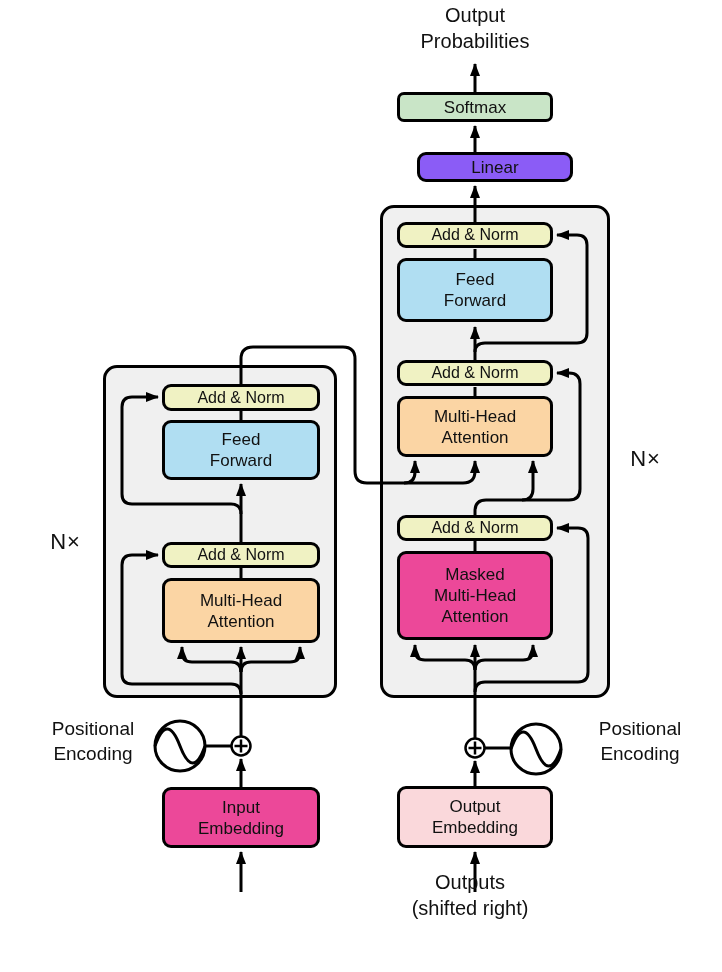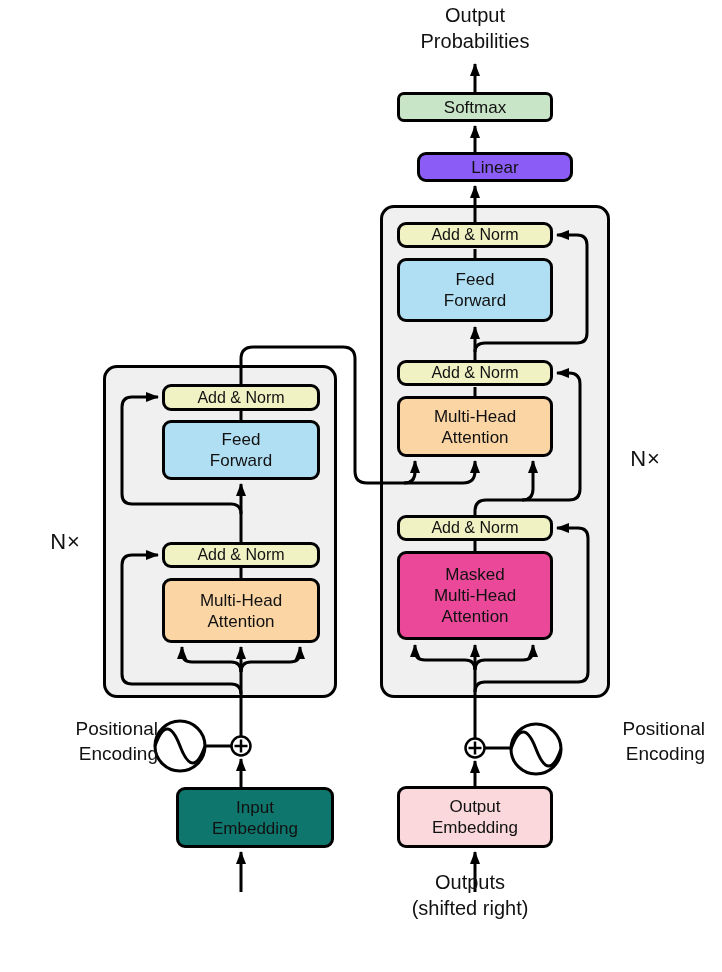--- a/index.html
+++ b/index.html
@@ -18,21 +18,21 @@
     position:absolute;z-index:3;border:3px solid #000;border-radius:9px;
     box-sizing:border-box;display:flex;align-items:center;justify-content:center;
     text-align:center;
   }
   .block .lbl{white-space:pre-line;font-size:17px;line-height:21px;}
   .block.thin .lbl{font-size:16px;line-height:18px;}
   .txt{position:absolute;z-index:3;white-space:pre-line;text-align:center;}
   .t20{font-size:20px;line-height:26px;}
   .t19{font-size:19px;line-height:25px;}
   .nx{font-size:22px;line-height:24px;letter-spacing:1px;}
-  .left-align{text-align:right;}
+  .left-align{text-align:center;}
 </style>
 </head>
 <body>
 
 <div class="canvas">
 
   <div class="container" style="left: 103px; top: 365px; width: 234px; height: 333px; background-color: rgb(240, 240, 240);"></div>
   <div class="container" style="left: 380px; top: 205px; width: 230px; height: 493px; background-color: rgb(240, 240, 240);"></div>
 
   <svg class="svglayer" width="722" height="972" viewBox="0 0 722 972">
@@ -136,21 +136,21 @@
     <span class="lbl">Feed
 Forward</span>
   </div>
   <div class="block thin" style="left: 162px; top: 542px; width: 158px; height: 26px; background-color: rgb(240, 242, 195);">
     <span class="lbl">Add &amp; Norm</span>
   </div>
   <div class="block" style="left: 162px; top: 578px; width: 158px; height: 65px; background-color: rgb(251, 213, 164);">
     <span class="lbl">Multi-Head
 Attention</span>
   </div>
-  <div class="block" style="left: 176px; top: 787px; width: 158px; height: 61px; background-color: #0f766e;">
+  <div class="block" style="left: 162px; top: 787px; width: 158px; height: 61px; background-color: #ec4899;">
     <span class="lbl">Input
 Embedding</span>
   </div>
 
   <div class="txt t20" style="left:375px;top:2px;width:200px;">Output
 Probabilities</div>
   <div class="txt t19 left-align" style="left:28px;top:716px;width:130px;">Positional
 Encoding</div>
   <div class="txt t19 left-align" style="left:575px;top:716px;width:130px;">Positional
 Encoding</div>

